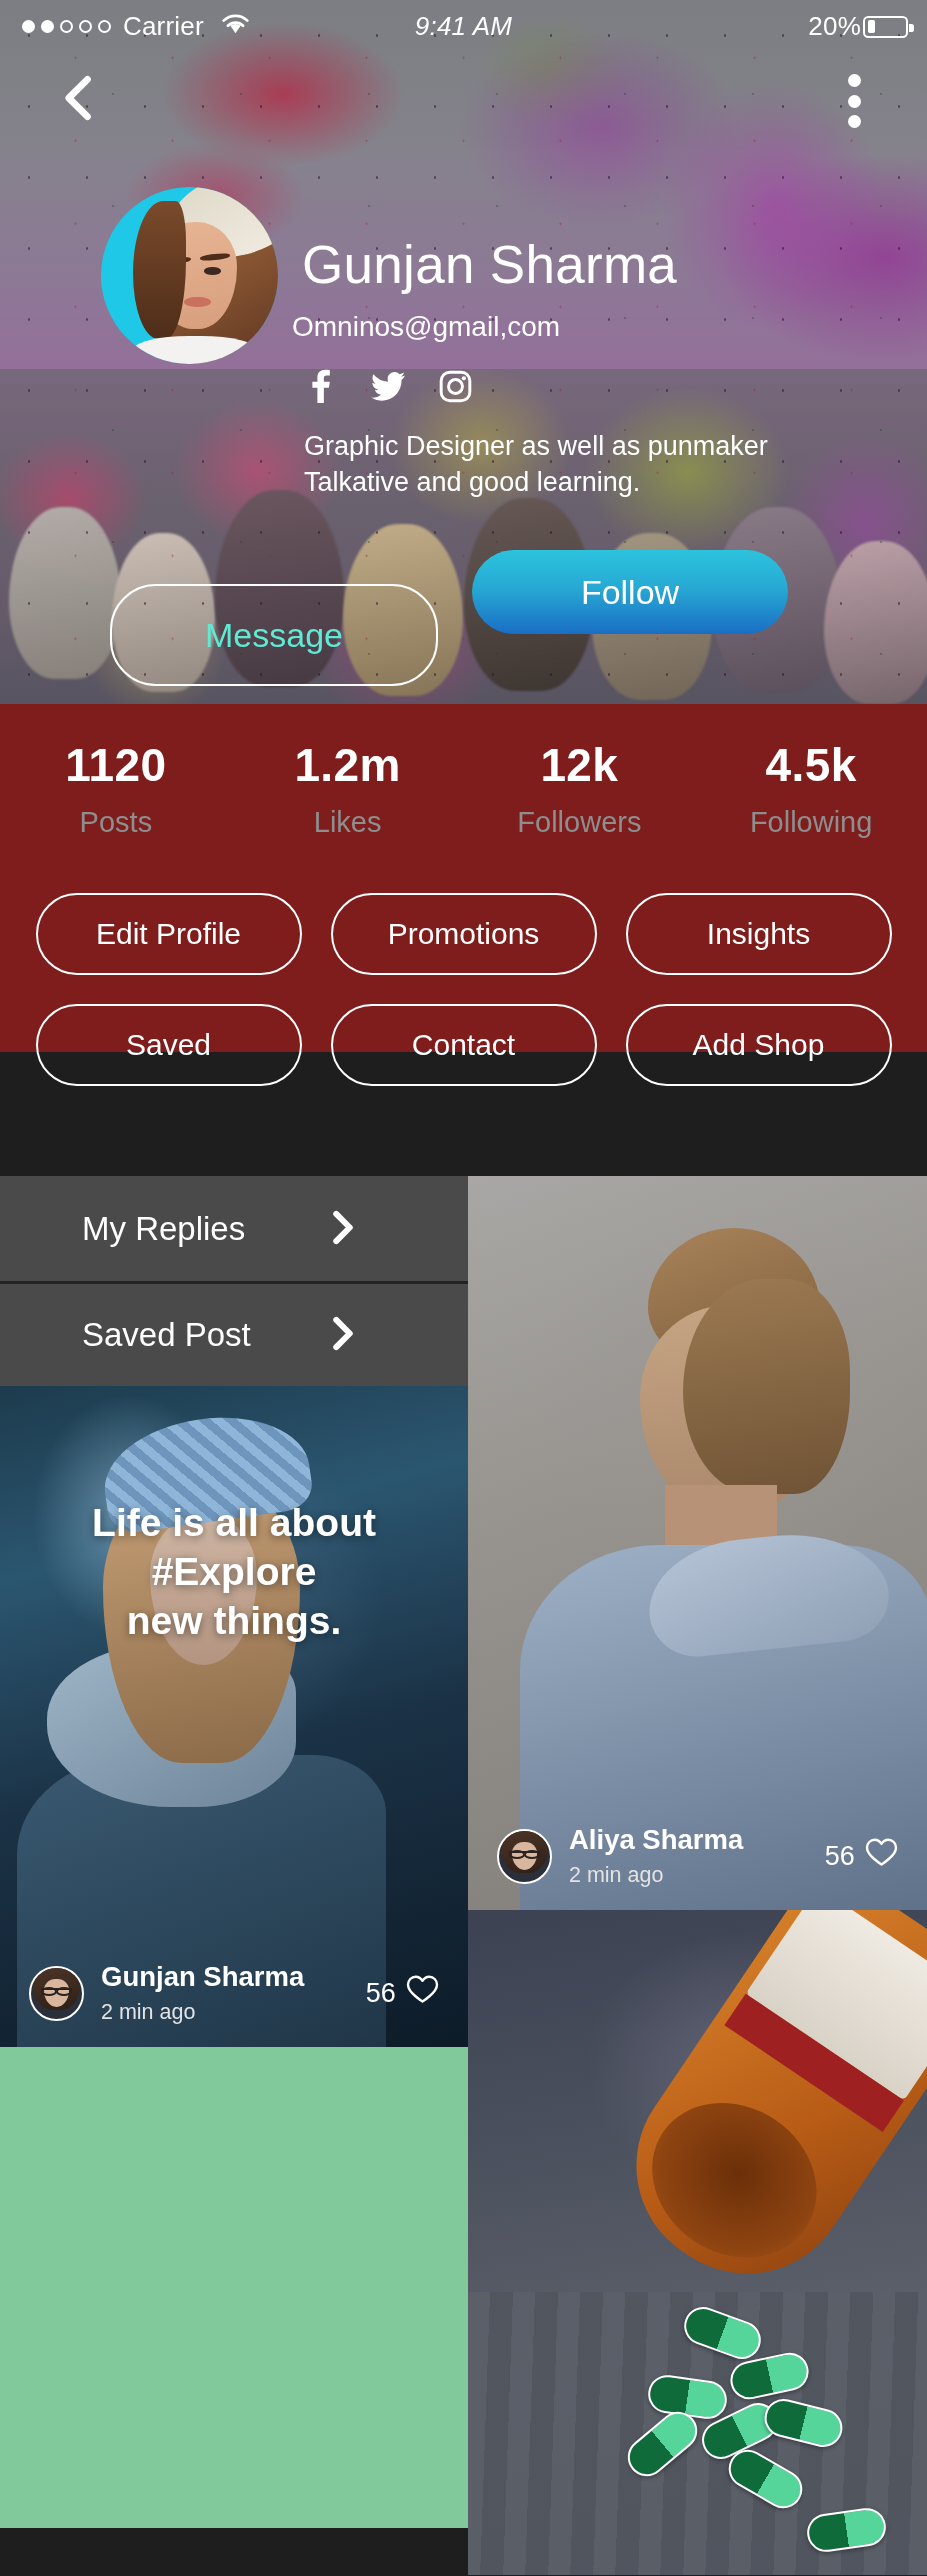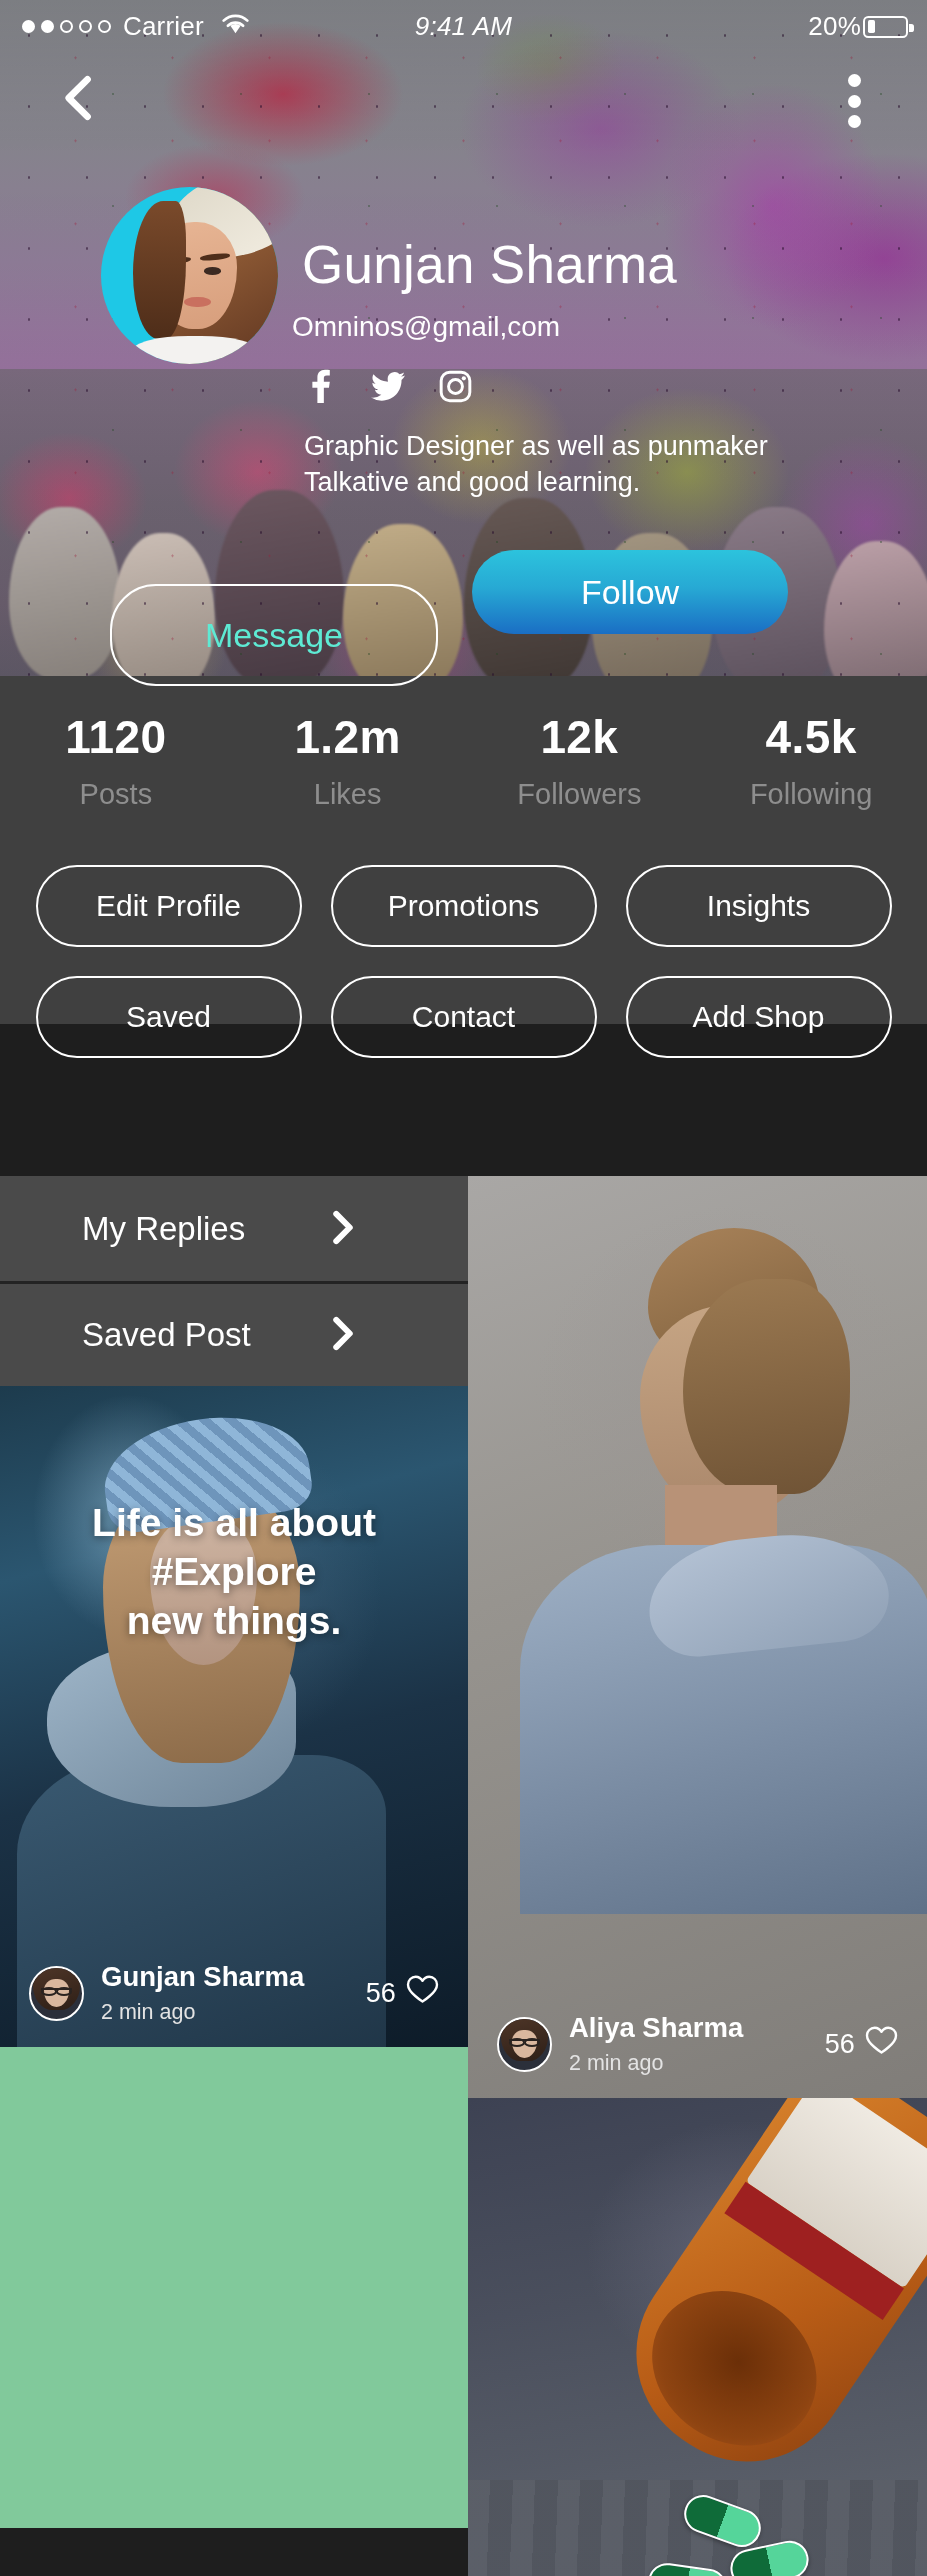--- a/index.html
+++ b/index.html
@@ -119,21 +119,21 @@
     color:#5eead4; font-size:34px; display:flex; align-items:center; justify-content:center; cursor:pointer;margin-top:34px;
   }
   .btn-follow {
     position:absolute; left:472px; top:0; width:316px; height:84px;
     border:none; border-radius:45px;
     background:linear-gradient(180deg,#2cc3dd 0%, #27a9d4 45%, #1a6ec4 100%);
     color:#fff; font-size:34px; display:flex; align-items:center; justify-content:center; cursor:pointer;
   }
 
   
-  .dark-panel { position:absolute; left:0; top:676px; width:927px; height:348px; background:#404040; }
+  .dark-panel { position:absolute; left:0; top:704px; width:927px; height:348px; background:#7f1d1d; }
   .stats { position:absolute; left:0; top:34px; width:927px; display:flex; }
   .stat { flex:1; text-align:center; }
   .stat .v { color:#fff; font-size:46px; font-weight:bold; letter-spacing:0.4px; }
   .stat .l { color:#8e8e8e; font-size:29px; margin-top:13.7px; }
 
   .grid-btns { position:absolute; left:0; top:189px; width:927px; }
   .grid-row { display:flex; justify-content:center; gap:29px; margin-bottom:29px; }
   .pill {
     width:266px; height:82px; border:2.1px solid #fff; border-radius:45px;
     background:transparent; color:#fff; font-size:30px;
@@ -180,21 +180,21 @@
   .pf-av .g::before,.pf-av .g::after { content:""; position:absolute; top:-2.6px; width:40%; height:100%; border:2.6px solid #2a2320; border-radius:50%; }
   .pf-av .g::before { left:-2%; } .pf-av .g::after { right:-2%; }
   .pf-meta { margin-left:17px; }
   .pf-name { color:#fff; font-size:27.5px; font-weight:bold; }
   .pf-time { color:#e3e3e3; font-size:21.5px; margin-top:6.9px; }
   .pf-like { margin-left:auto; display:flex; align-items:center; gap:10.3px; color:#fff; font-size:27px; cursor:pointer; }
 
   .green-block { width:468px; height:481px; background:#81c99b; }
 
   
-  .card-b { width:459px; height:922px;text-decoration:underline; }
+  .card-b { width:459px; height:734px;text-decoration:underline; }
   .img-b {
     background:
       radial-gradient(ellipse 275px 275px at 258px 223px, rgba(155,150,148,.55), rgba(155,150,148,0) 70%),
       linear-gradient(160deg,#a9a7a5 0%, #97948f 40%, #807d79 100%);
   }
   .img-b .bun { position:absolute; left:180px; top:52px; width:172px; height:137px; background:linear-gradient(160deg,#a9835a,#7d5f3c); border-radius:50% 50% 40% 40%/58% 58% 42% 42%; }
   .img-b .head { position:absolute; left:172px; top:129px; width:185px; height:210px; background:linear-gradient(175deg,#c6a584,#a9866a); border-radius:48% 46% 46% 46%/44% 44% 56% 56%; }
   .img-b .hairB { position:absolute; left:215px; top:103px; width:167px; height:215px; background:linear-gradient(170deg,#9c7a52,#6f5335); border-radius:50% 40% 35% 45%/55% 45% 50% 50%; }
   .img-b .neck { position:absolute; left:197px; top:309px; width:112px; height:103px; background:#b89277; }
   .img-b .denim { position:absolute; left:52px; top:369px; width:412px; height:369px; background:linear-gradient(165deg,#9fb1c6,#7b8da4 55%,#5f7188); border-radius:34% 22% 0 0; }

